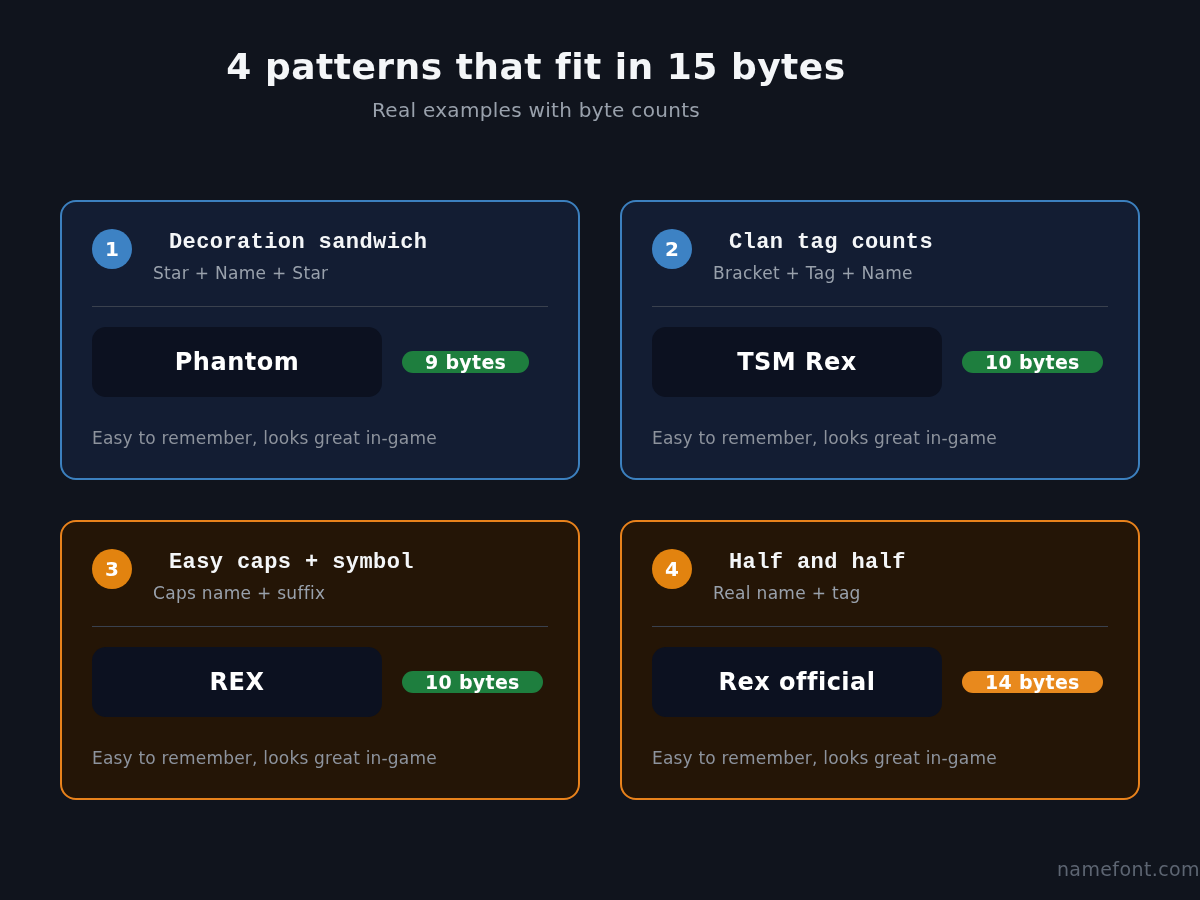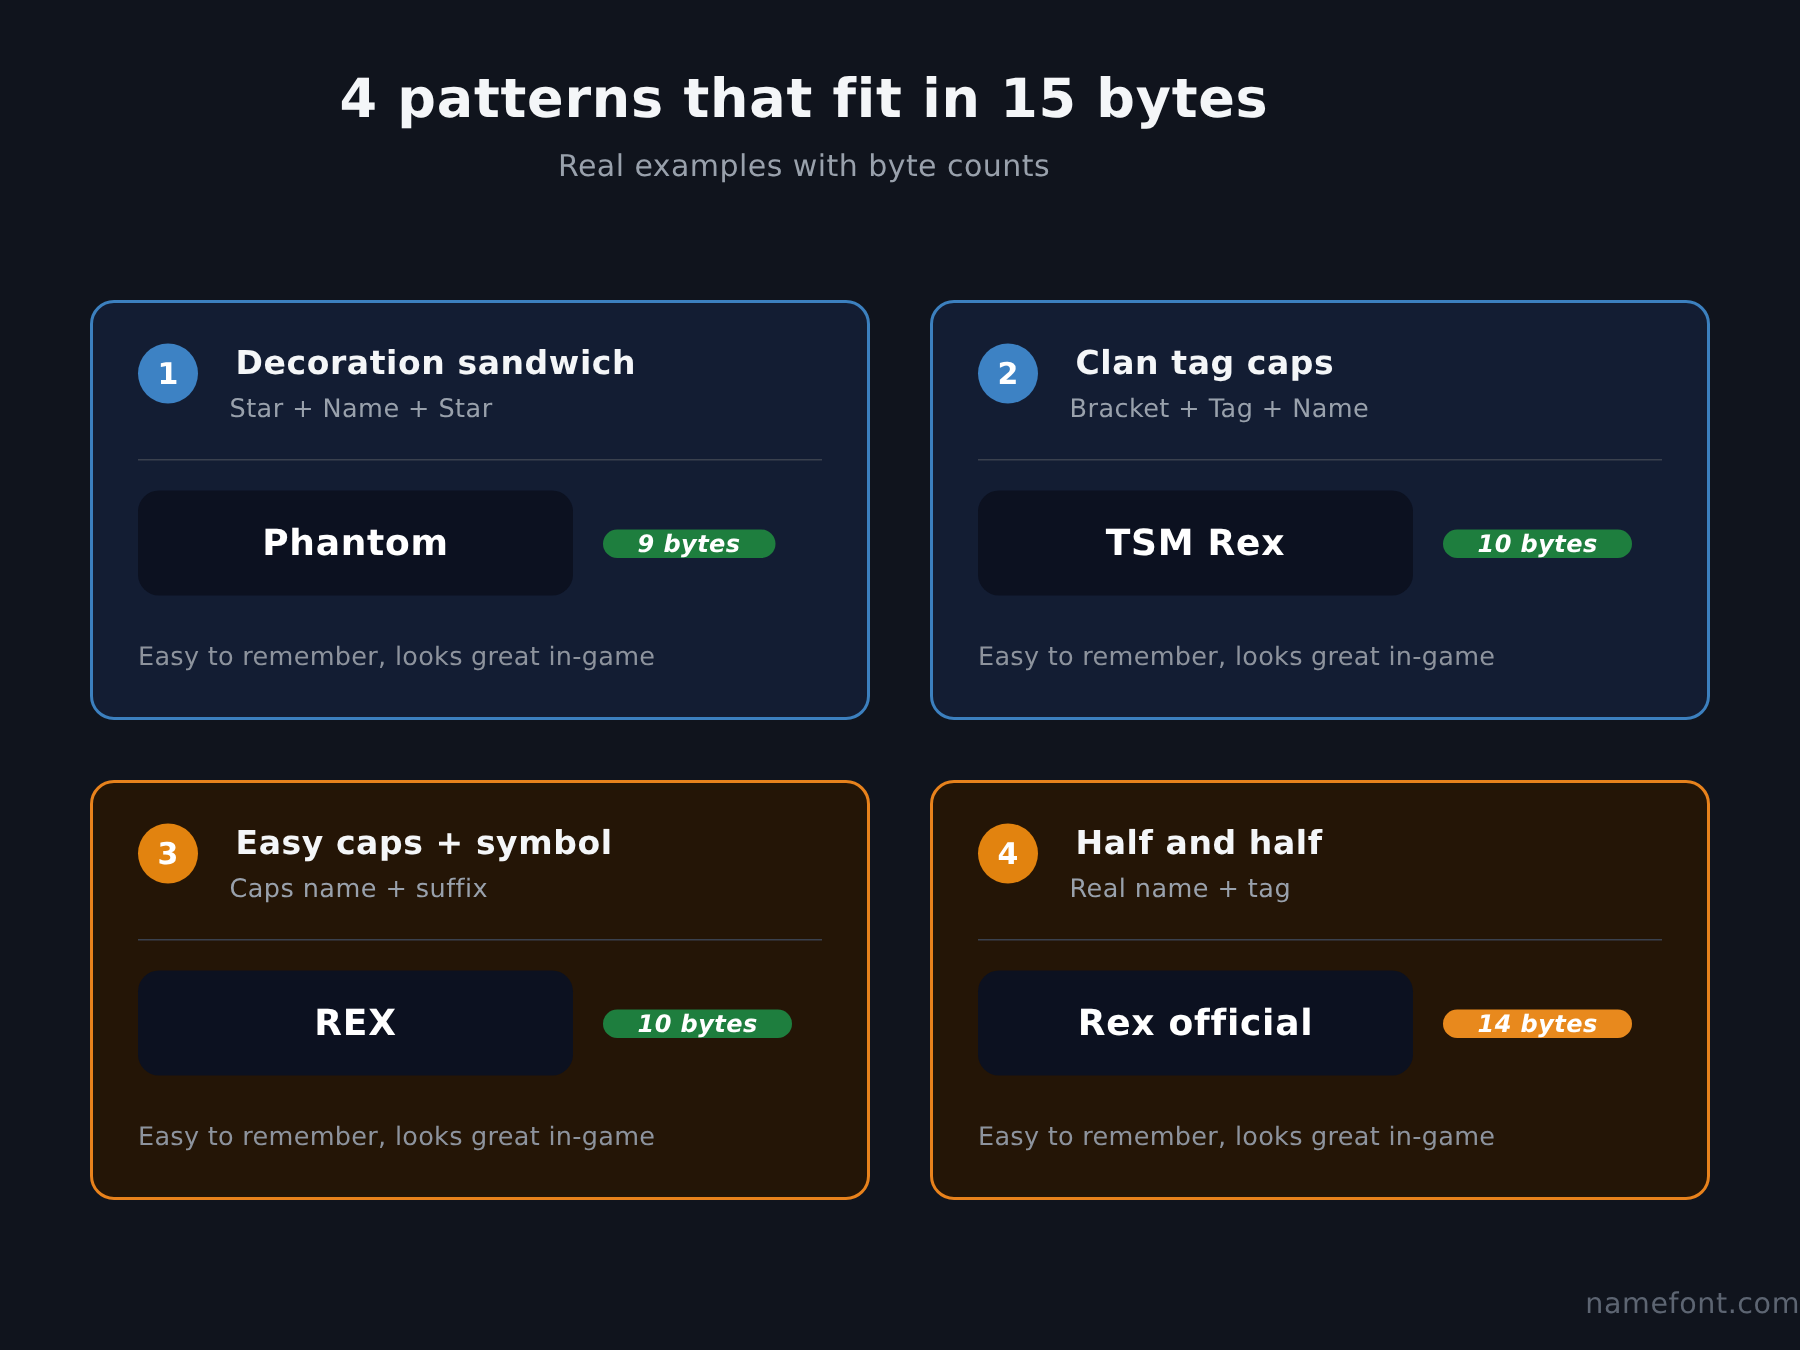--- a/index.html
+++ b/index.html
@@ -65,25 +65,26 @@
   .num{
     flex:0 0 40px;width:40px;height:40px;border-radius:50%;
     display:flex;align-items:center;justify-content:center;
     color:#fff;font-size:20px;font-weight:bold;
     margin-top:1px;
   }
   .num--blue{background:var(--circle-blue);}
   .num--orange{background:var(--circle-orange);}
   .head-text{margin-left:21px;}
   .card-title{
-    margin:2px 4px 7px;
+    margin:2px 16px 7px;
     font-size:22px;font-weight:bold;
     color:var(--text-primary);
     letter-spacing:.4px;
     line-height:1.2;
+    font-family:Liberation Mono, monospace;
   }
   .card-pattern{
     margin:0;
     font-size:17px;
     color:var(--text-muted);
     letter-spacing:.3px;
   }
 
   .divider{
     border:none;border-top:1px solid var(--divider);
@@ -98,23 +99,22 @@
     display:flex;align-items:center;justify-content:center;
   }
   .example-name{
     font-size:24px;font-weight:bold;
     color:#fff;letter-spacing:.5px;
   }
   .badge{
     margin-left:20px;
     padding:0 23px;
     border-radius:999px;
-    font-size:16px;font-weight:bold;color:#fff;
+    font-size:19px;font-weight:bold;color:#fff;
     letter-spacing:.3px;
-    font-style:italic;
   }
   .badge--green{background:var(--badge-green);}
   .badge--orange{background:var(--badge-orange);}
 
   .note{
     margin:31px 0 0;
     font-size:17px;
     color:var(--text-note);
     letter-spacing:.2px;
   }
@@ -155,21 +155,21 @@
         </div>
         <span class="badge badge--green">9 bytes</span>
       </div>
       <p class="note">Easy to remember, looks great in-game</p>
     </section>
 
     <section class="card card--blue">
       <div class="card-head">
         <div class="num num--blue">2</div>
         <div class="head-text">
-          <h2 class="card-title">Clan tag caps</h2>
+          <h2 class="card-title">Clan tag counts</h2>
           <p class="card-pattern">Bracket + Tag + Name</p>
         </div>
       </div>
       <hr class="divider">
       <div class="example-row">
         <div class="example-box">
           <span class="example-name">TSM Rex</span>
         </div>
         <span class="badge badge--green">10 bytes</span>
       </div>

